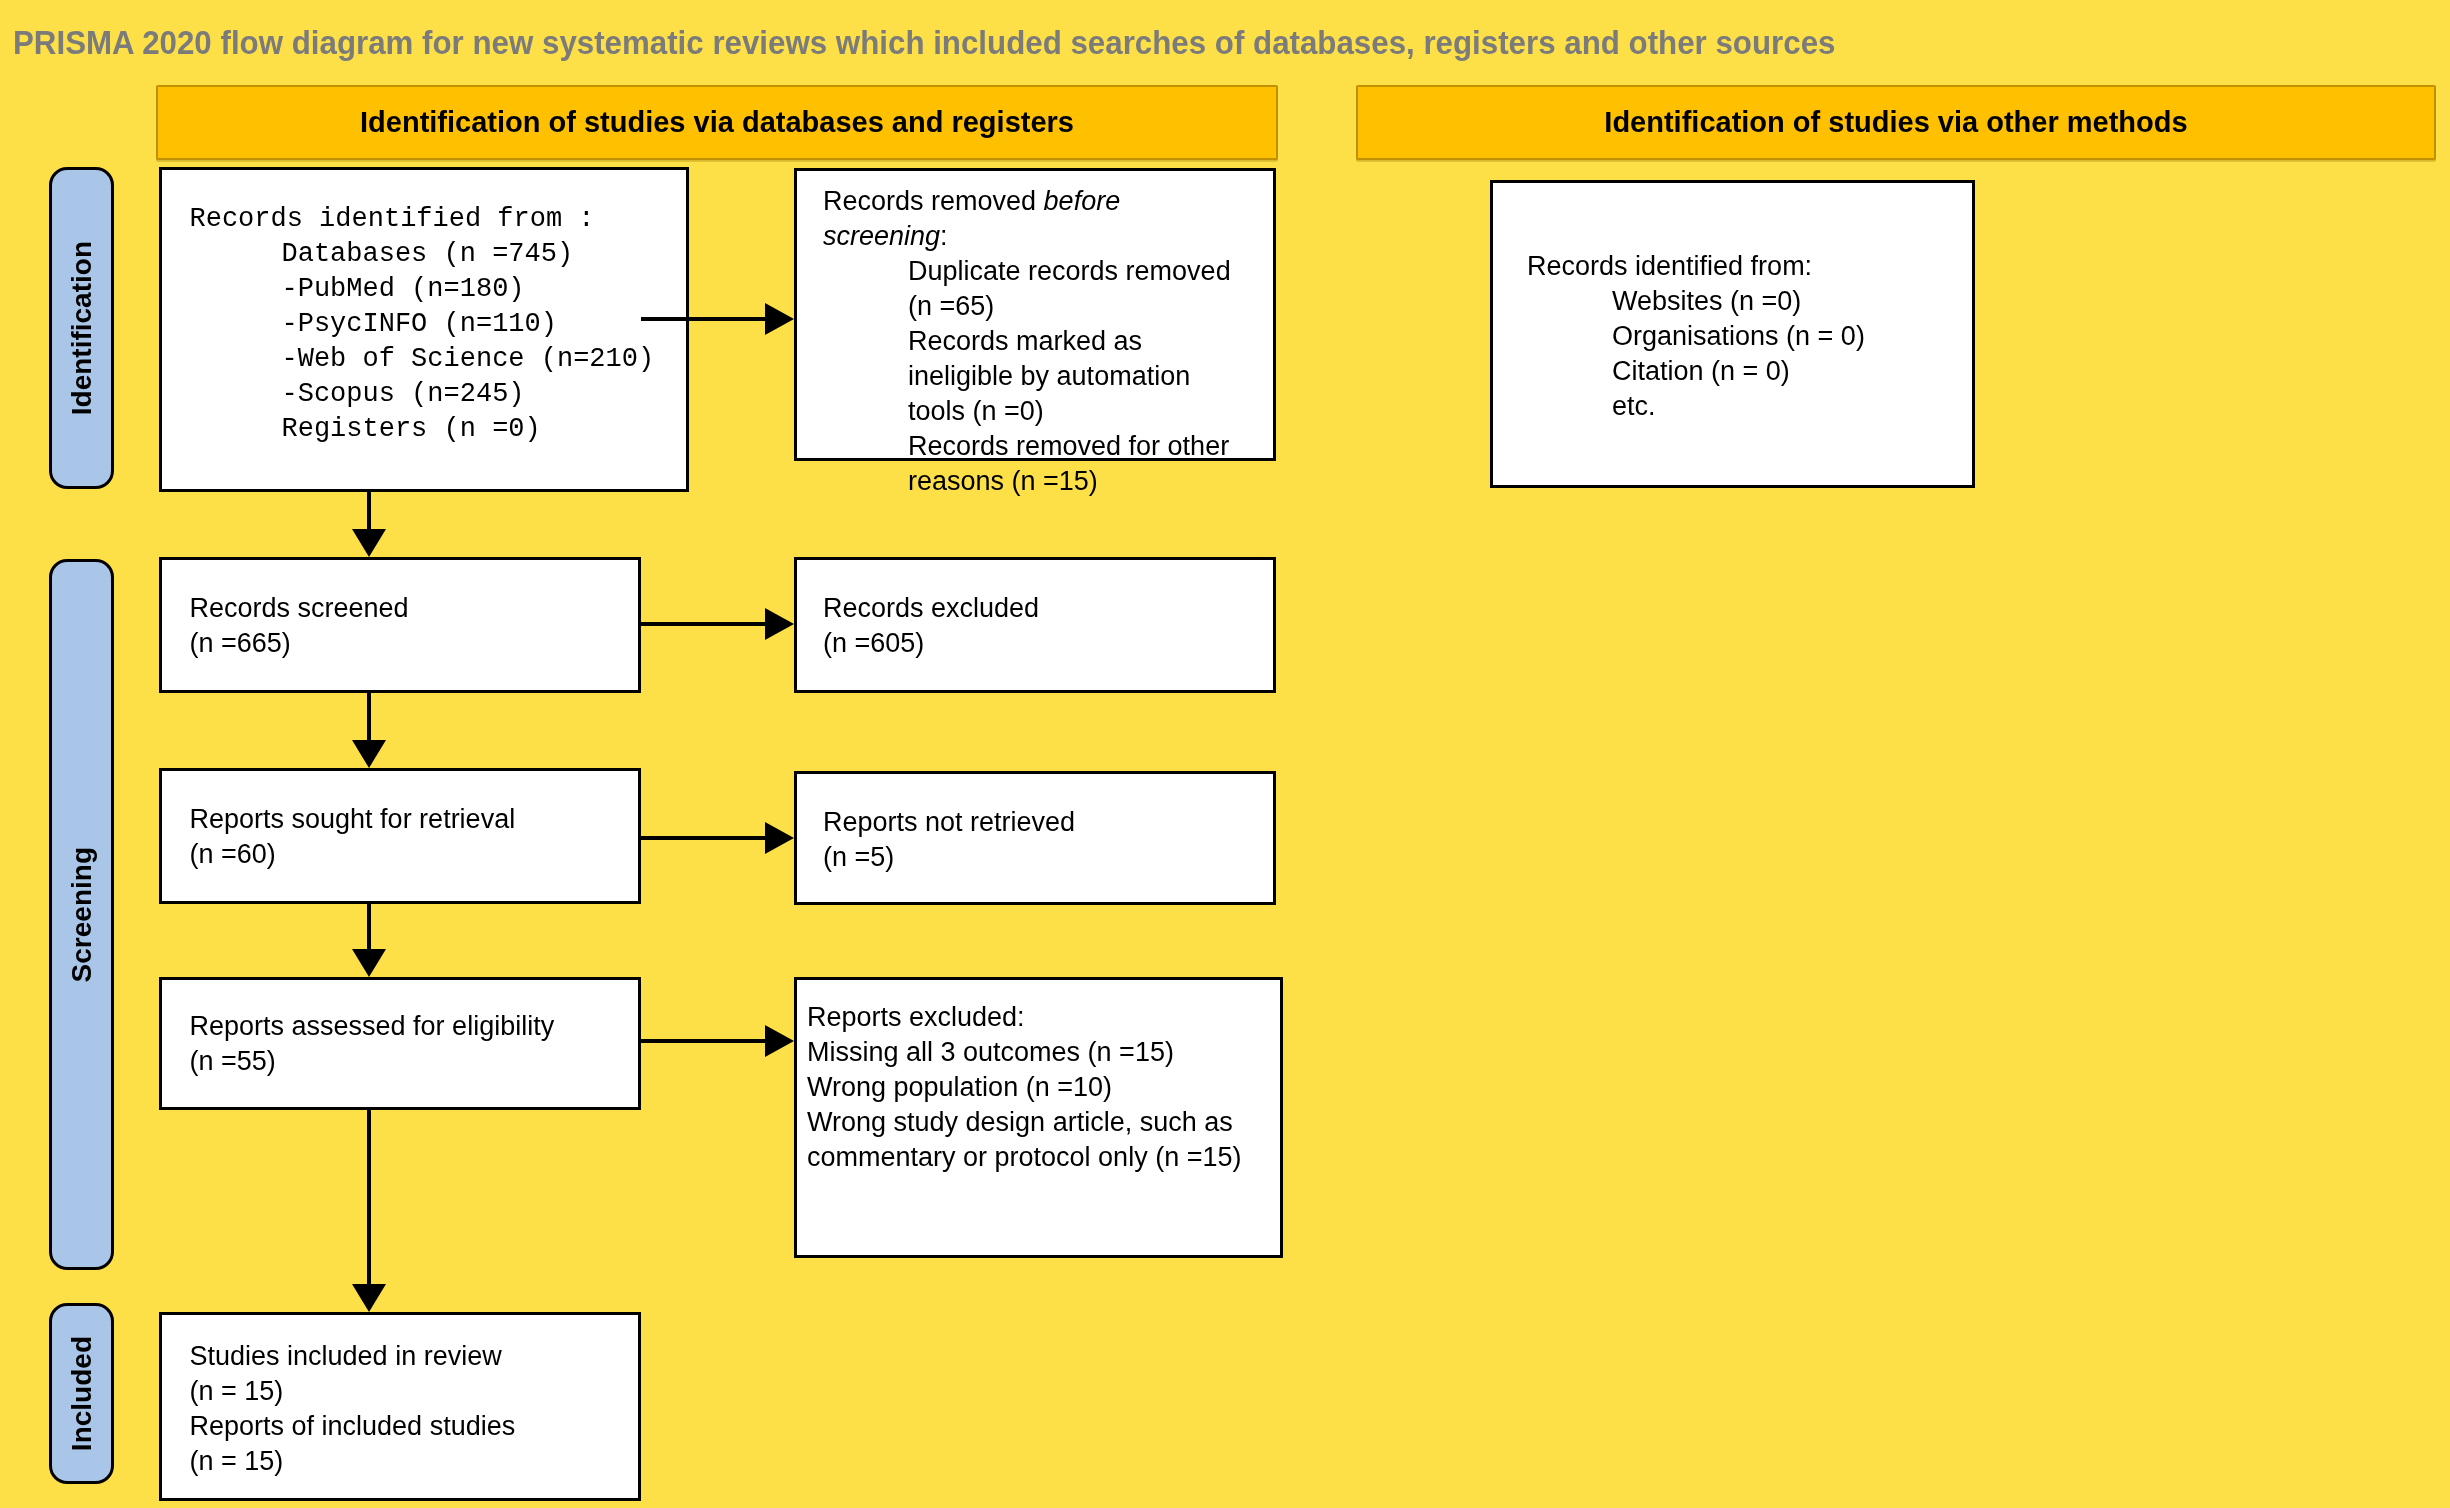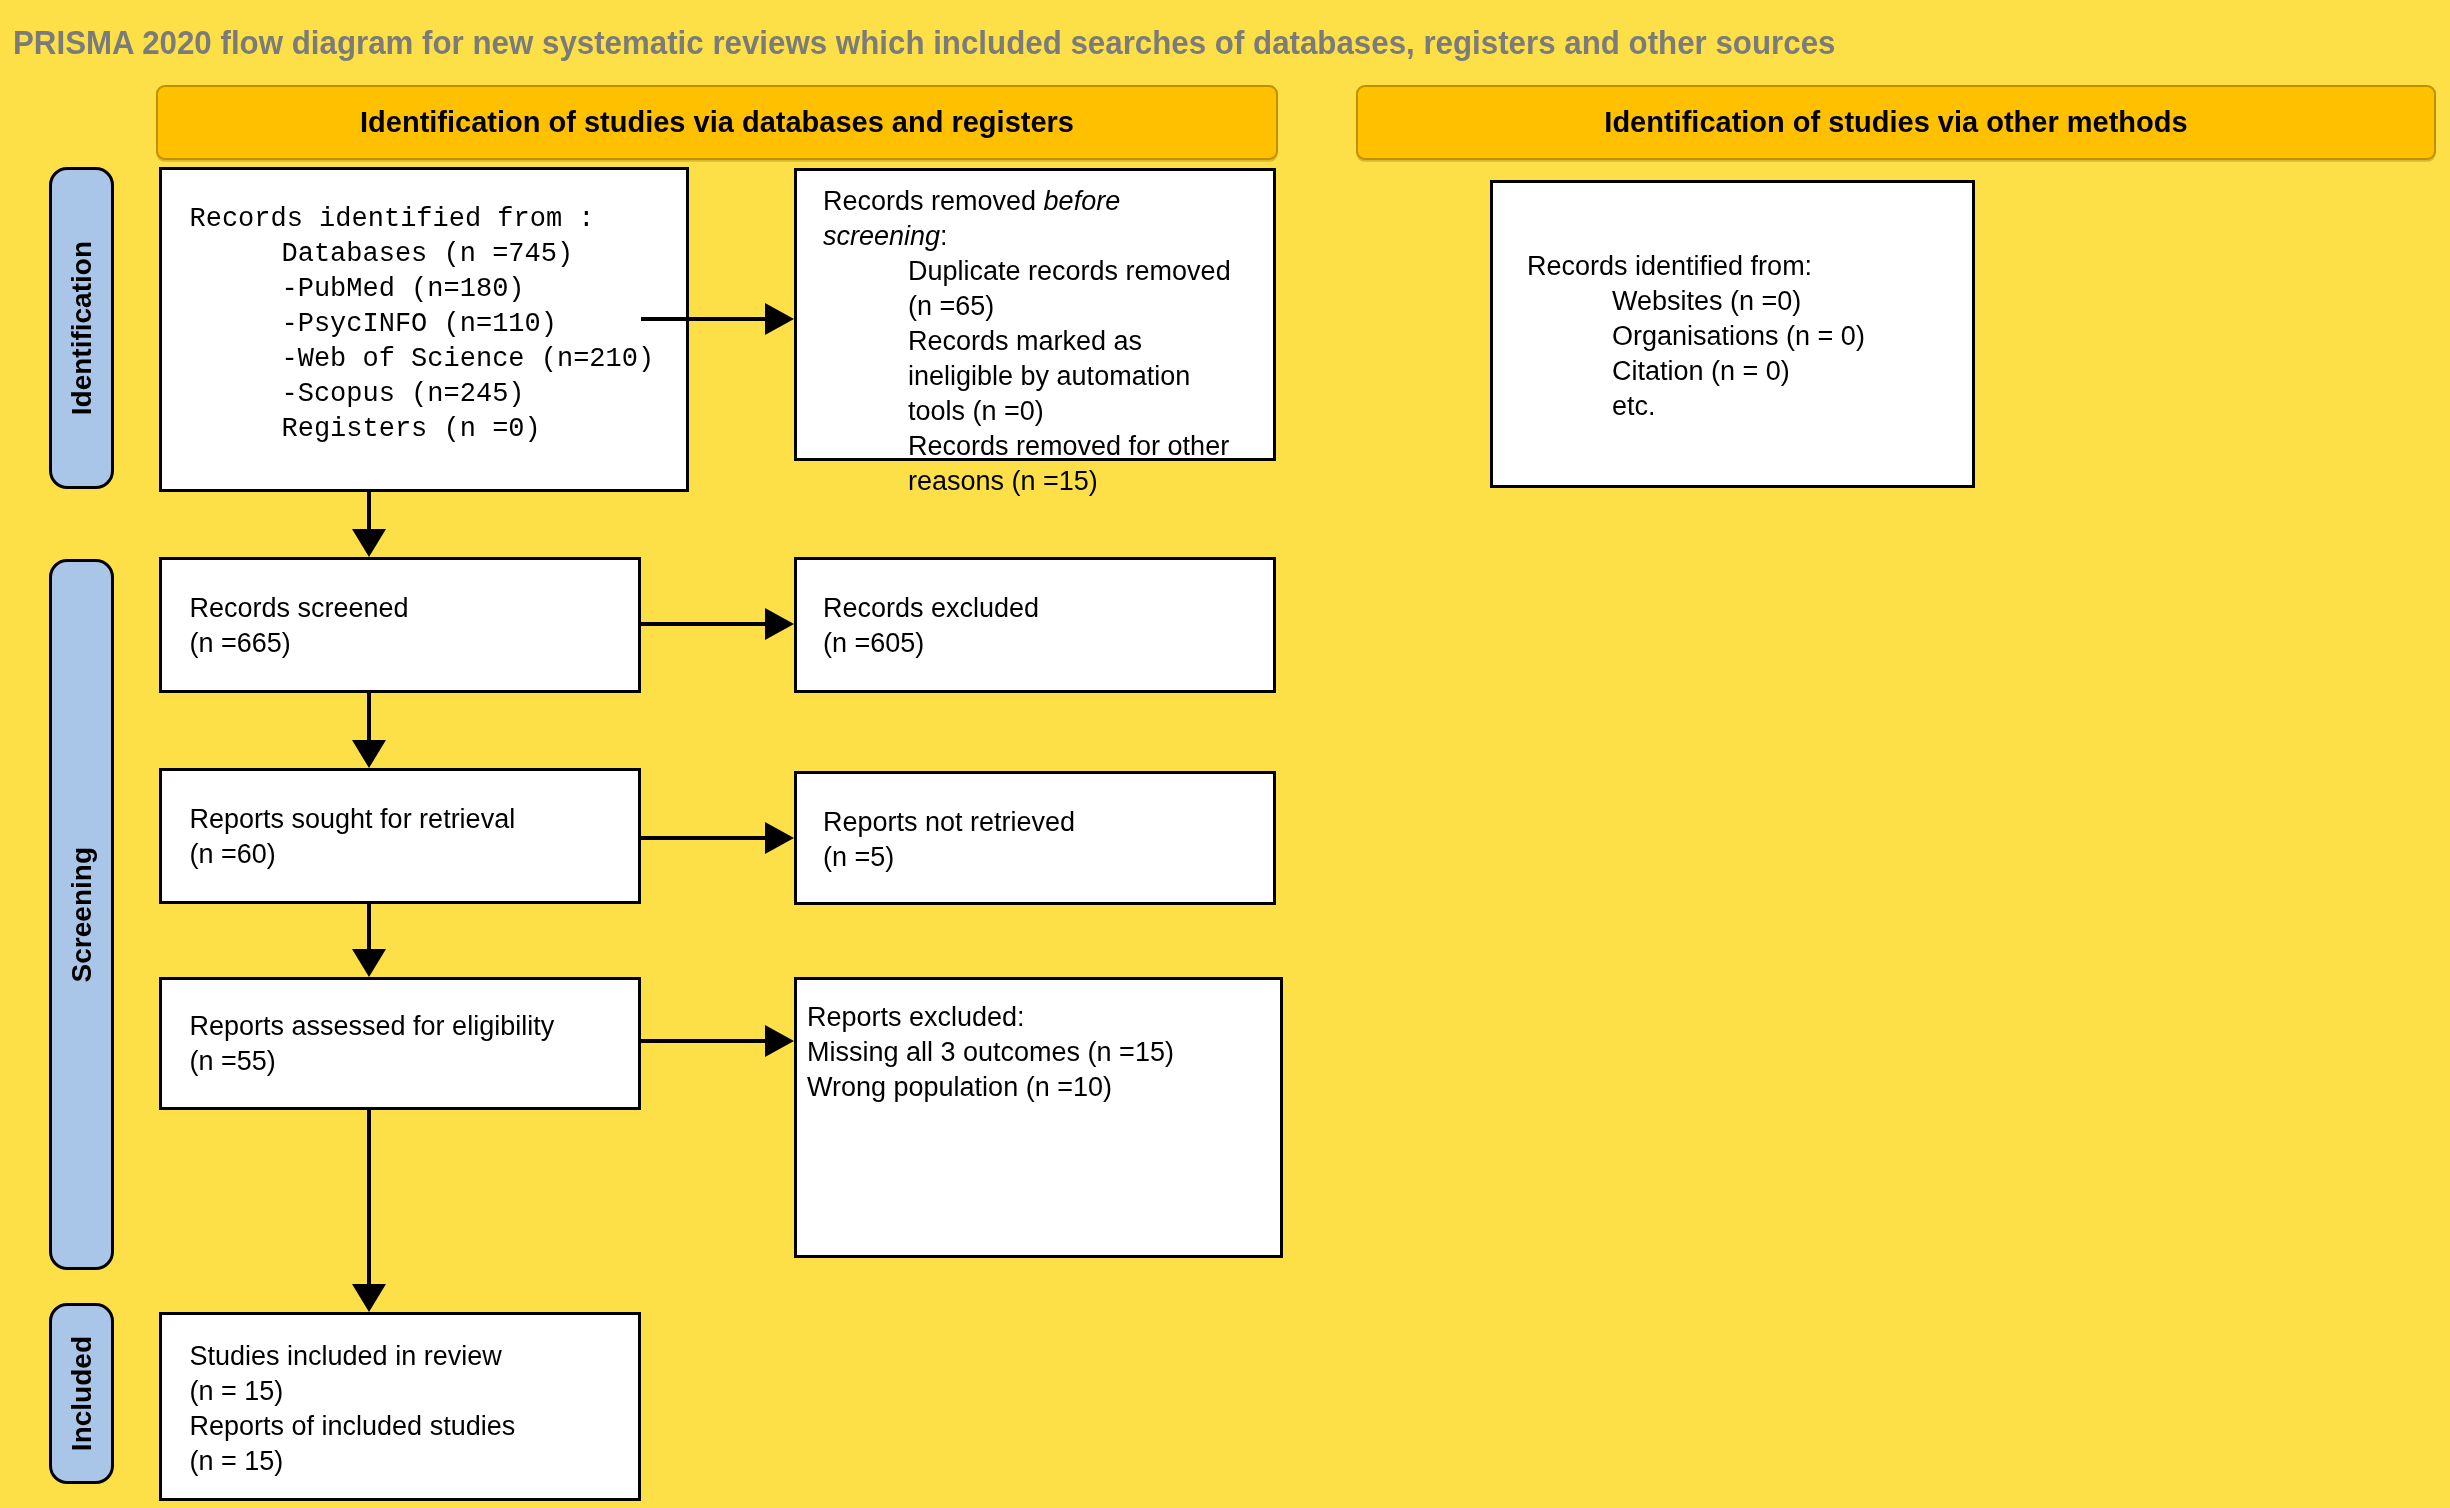--- a/index.html
+++ b/index.html
@@ -13,21 +13,21 @@
   .title{
     position:absolute;left:13.4px;top:23px;
     font-size:34px;font-weight:bold;color:#7b7b7b;
     white-space:nowrap;
     transform:scaleX(0.92);transform-origin:left center;
   }
   .banner{
     position:absolute;height:71px;
     background:#FFC000;
     border:2.4px solid #BF9000;
-    border-radius:9px;
+    border-radius:2px;
     display:flex;align-items:center;justify-content:center;
     font-size:29px;font-weight:bold;color:#000000;
     box-shadow:0 1.8px 0 rgba(150,110,0,0.35);
   }
   .side-label{
     position:absolute;left:49px;width:65px;
     background:#A9C6E8;
     border:3.7px solid #000000;
     border-radius:18.3px;
     display:flex;align-items:center;justify-content:center;
@@ -155,20 +155,21 @@
       <div>Reports assessed for eligibility</div>
       <div>(n =55)</div>
     </div>
   </div>
 
   <div class="fbox" style="left:794px;top:977px;width:489px;height:281px;">
     <div class="pad" style="top:19.5px;padding-left:10px;padding-right:13.4px;">
       <div>Reports excluded:</div>
       <div>Missing all 3 outcomes (n =15)</div>
       <div>Wrong population (n =10)</div>
+      <div>Wrong study design article, such as commentary or protocol only (n =15)</div>
     </div>
   </div>
 
   <div class="fbox" style="left:159px;top:1312px;width:482px;height:189px;">
     <div class="pad" style="top:24.4px;padding-left:27.5px;padding-right:15.3px;">
       <div>Studies included in review</div>
       <div>(n = 15)</div>
       <div>Reports of included studies</div>
       <div>(n = 15)</div>
     </div>

